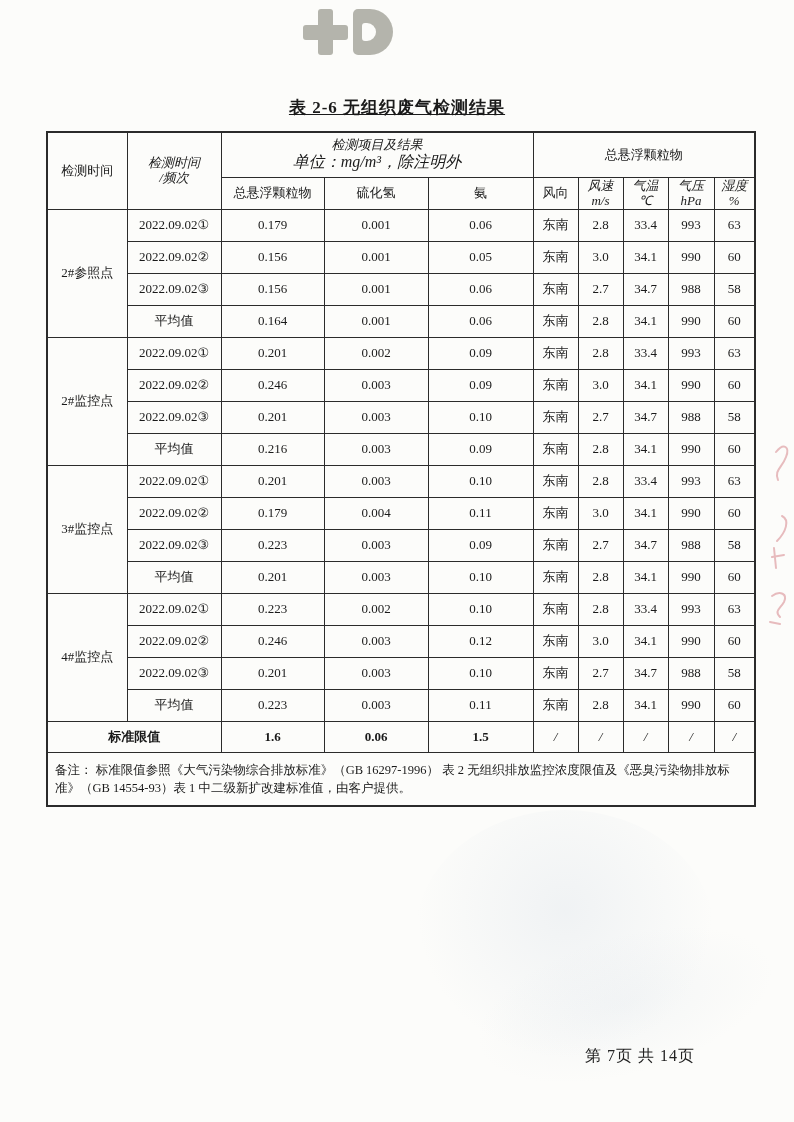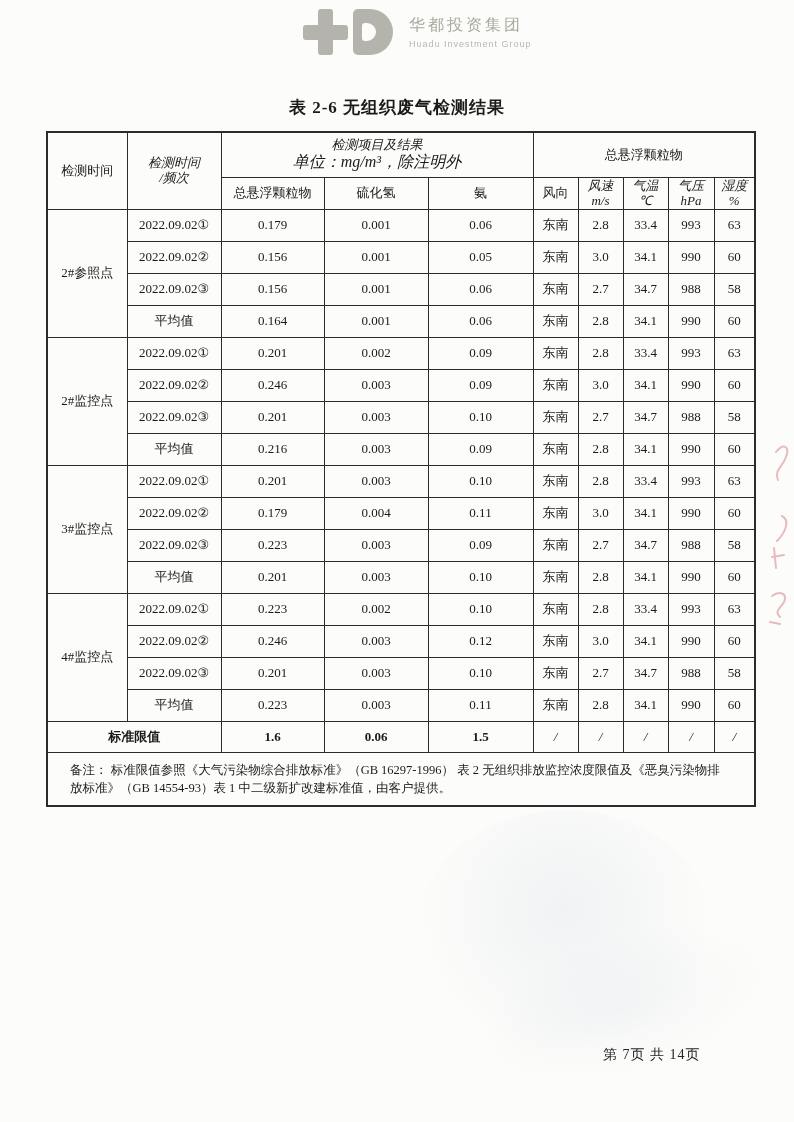--- a/index.html
+++ b/index.html
@@ -24,21 +24,21 @@
   .lm-d { position:absolute; left:50px; top:0; width:40px; height:46px; background:#b4b4ac; border-radius:5px 23px 23px 5px; }
   .lm-d::after { content:""; position:absolute; left:9px; top:14px; width:14px; height:18px; background:#fcfcfa; border-radius:3px 9px 9px 3px; }
   .logo-text { margin-left:14px; }
   .logo-cn { font-size:16px; letter-spacing:3px; color:#a9a9a0; font-family:"Liberation Sans", sans-serif; }
   .logo-en { font-size:9px; letter-spacing:1px; color:#b8b8b0; margin-top:3px; font-family:"Liberation Sans", sans-serif; }
 
   
   .doc-title {
     position:absolute; left:0; top:96px; width:794px;
     margin:0; text-align:center;
-    font-size:17px; font-weight:bold; letter-spacing:1px; color:#1a1a1a;
+    font-size:17px; font-weight:bold; letter-spacing:1px; color:#1a1a1a;text-decoration:underline;
   }
 
   
   table.report {
     position:absolute; left:46px; top:131px;
     width:708px;
     border-collapse:collapse; table-layout:fixed;
     border:2px solid #2b2b2b;
   }
   table.report td {
@@ -48,29 +48,29 @@
     padding:0; line-height:1.25;
     overflow:hidden;
   }
   tr.h1 td { height:44px; }
   tr.h2 td { height:31px; }
   tr.data td { height:31px; }
   tr.limit td { height:30px; font-weight:bold;margin-top:28px; }
   tr.limit td.slash { font-weight:normal; font-style:italic; }
   tr.note td {
     height:46px; text-align:left; vertical-align:middle;
-    padding:3px 22px; font-size:12.5px; line-height:1.45;
+    padding:3px 7px; font-size:12.5px; line-height:1.45;
   }
   .two-line div { line-height:1.15;font-style:italic; }
   .unit-line { font-size:16px; }
 
   
   .footer {
-    position:absolute; left:603px; top:1046px;
-    font-size:14px; color:#222; letter-spacing:1px;
+    position:absolute; left:585px; top:1046px;
+    font-size:16px; color:#222; letter-spacing:1px;
   }
 
   
   .edge-marks { position:absolute; left:762px; top:438px; }
   .wm1 {
     position:absolute; left:415px; top:810px; width:300px; height:250px;
     background:radial-gradient(ellipse at 50% 40%, rgba(176,192,212,0.16) 0%, rgba(176,192,212,0.06) 45%, rgba(176,192,212,0) 70%);
     border-radius:50%;
     pointer-events:none;
   }
@@ -88,24 +88,20 @@
 <div class="page">
 
   <div class="wm1"></div>
   <div class="wm2"></div>
 
   <div class="logo">
     <div class="lm">
       <div class="lm-t-v"></div>
       <div class="lm-t-h"></div>
       <div class="lm-d"></div>
-    </div>
-    <div class="logo-text">
-      <div class="logo-cn">华都投资集团</div>
-      <div class="logo-en">Huadu Investment Group</div>
     </div>
   </div>
 
   <h1 class="doc-title">表 2-6 无组织废气检测结果</h1>
 
   <table class="report">
     <colgroup>
       <col style="width:80px">
         <col style="width:94px">
         <col style="width:103px">

